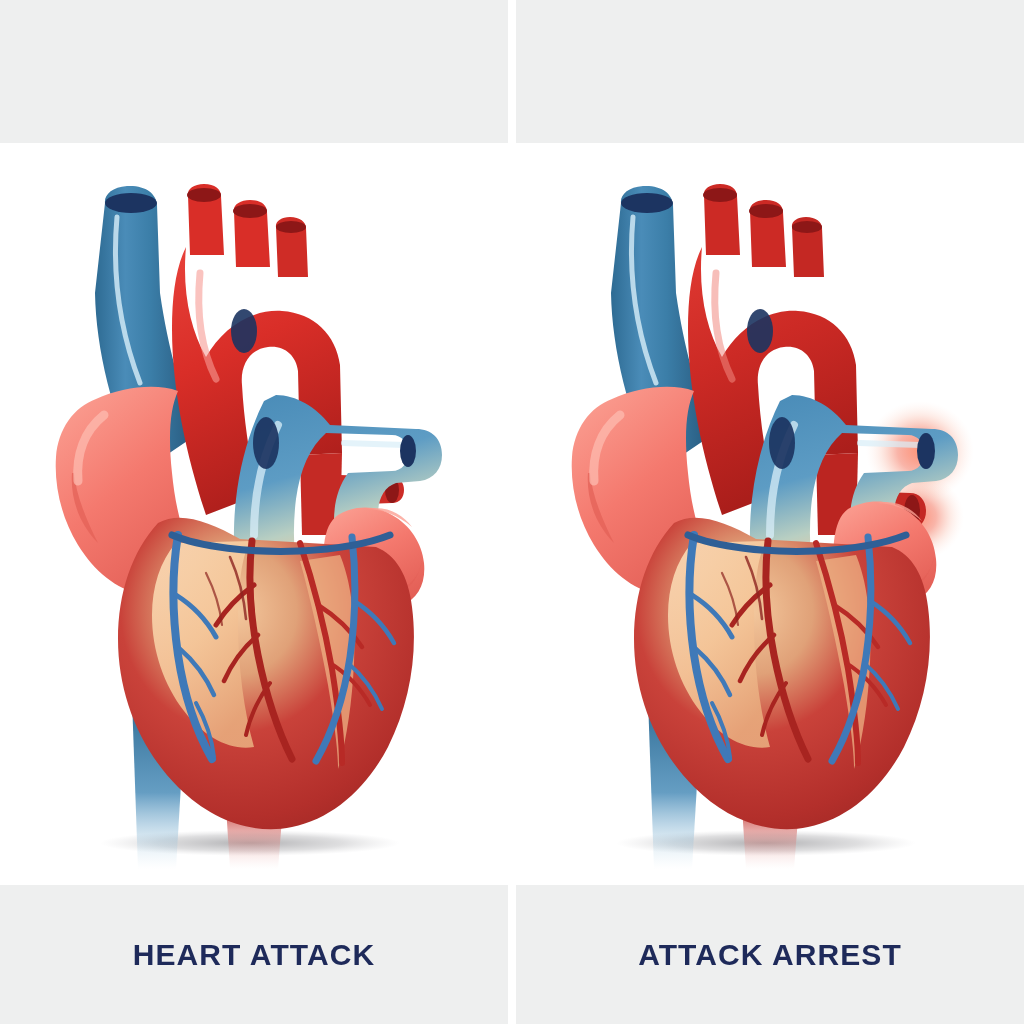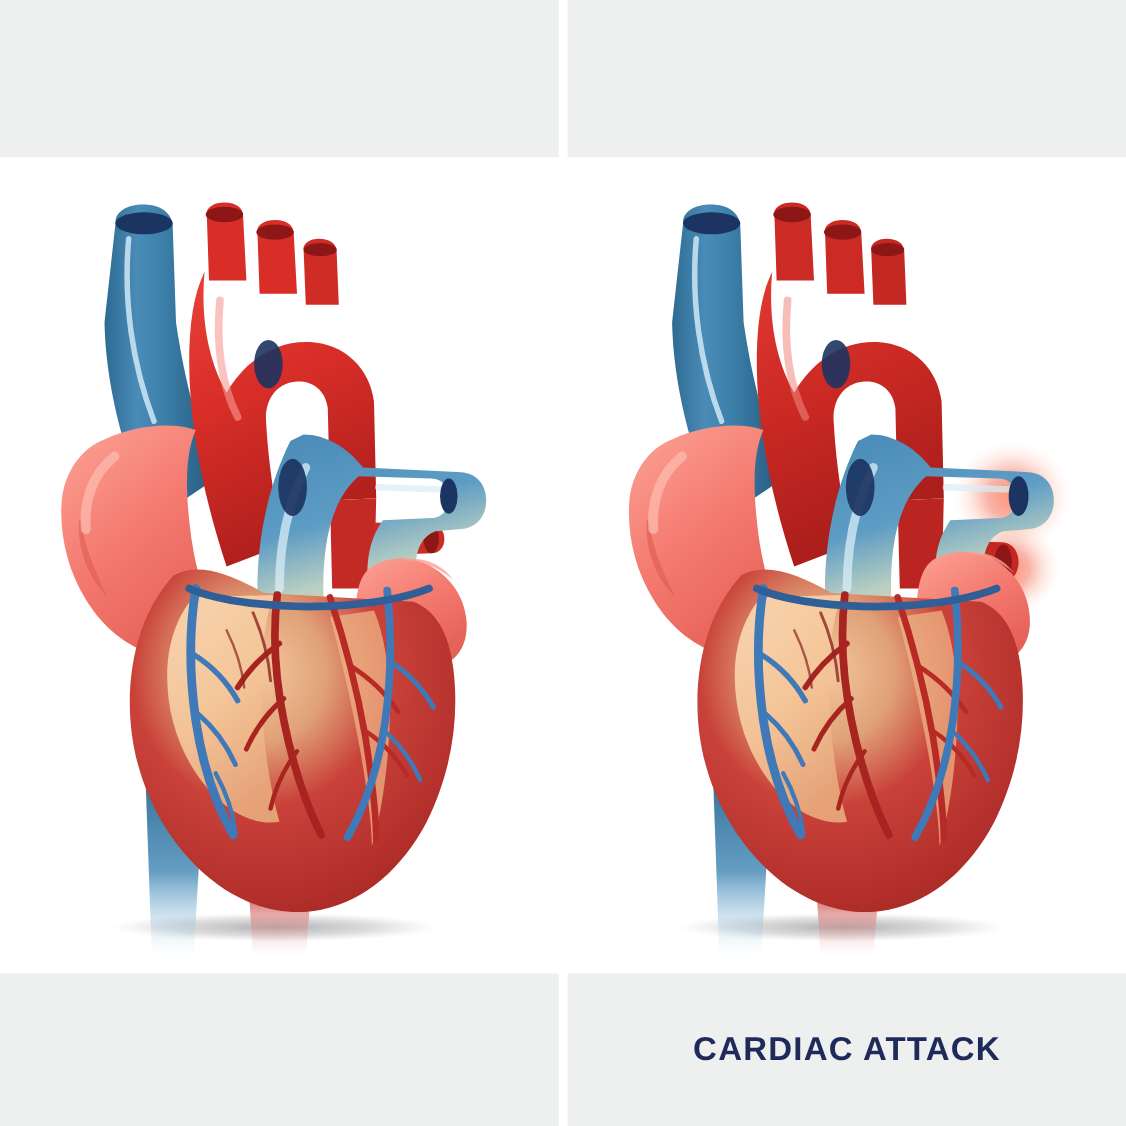--- a/index.html
+++ b/index.html
@@ -211,20 +211,23 @@
         <path d="M178,392 C172,428 172,470 178,512 C184,552 196,588 212,616" stroke="#3f79b8" stroke-width="8" fill="none" stroke-linecap="round"></path>
         <path d="M176,452 C192,462 206,476 216,494" stroke="#3f79b8" stroke-width="5" fill="none" stroke-linecap="round"></path>
         <path d="M180,506 C194,518 206,534 214,552" stroke="#3f79b8" stroke-width="4.5" fill="none" stroke-linecap="round"></path>
         <path d="M196,560 C206,578 212,596 214,614" stroke="#3f79b8" stroke-width="4" fill="none" stroke-linecap="round"></path>
         <path d="M352,394 C356,430 356,472 350,514 C344,554 332,590 316,618" stroke="#3f79b8" stroke-width="7" fill="none" stroke-linecap="round"></path>
         <path d="M354,458 C370,468 384,482 394,500" stroke="#3f79b8" stroke-width="4.5" fill="none" stroke-linecap="round"></path>
         <path d="M348,520 C362,532 374,548 382,566" stroke="#3f79b8" stroke-width="4" fill="none" stroke-linecap="round"></path>
         <path d="M172,392 C200,404 250,410 300,408 C340,406 370,400 390,392" stroke="#2f5f96" stroke-width="7" fill="none" stroke-linecap="round"></path>
       </svg>
     </div>
+    <div class="caption">
+      <span class="caption-text">HEART ATTACK</span>
+    </div>
   </div>
 
   <div class="divider"></div>
 
   <div class="panel" id="panel-right">
     <div class="figure-wrap">
       <svg viewBox="0 0 508 742" preserveAspectRatio="xMidYMid meet">
         <defs>
           <linearGradient id="svcR" x1="0" y1="0" x2="1" y2="0">
             <stop offset="0%" stop-color="#2e6b93"></stop>
@@ -384,17 +387,17 @@
         <path d="M176,452 C192,462 206,476 216,494" stroke="#3f79b8" stroke-width="5" fill="none" stroke-linecap="round"></path>
         <path d="M180,506 C194,518 206,534 214,552" stroke="#3f79b8" stroke-width="4.5" fill="none" stroke-linecap="round"></path>
         <path d="M196,560 C206,578 212,596 214,614" stroke="#3f79b8" stroke-width="4" fill="none" stroke-linecap="round"></path>
         <path d="M352,394 C356,430 356,472 350,514 C344,554 332,590 316,618" stroke="#3f79b8" stroke-width="7" fill="none" stroke-linecap="round"></path>
         <path d="M354,458 C370,468 384,482 394,500" stroke="#3f79b8" stroke-width="4.5" fill="none" stroke-linecap="round"></path>
         <path d="M348,520 C362,532 374,548 382,566" stroke="#3f79b8" stroke-width="4" fill="none" stroke-linecap="round"></path>
         <path d="M172,392 C200,404 250,410 300,408 C340,406 370,400 390,392" stroke="#2f5f96" stroke-width="7" fill="none" stroke-linecap="round"></path>
       </svg>
     </div>
     <div class="caption">
-      <span class="caption-text">CARDIAC ATTACK</span>
+      <span class="caption-text">ATTACK ARREST</span>
     </div>
   </div>
 
 </div>
 
 </body></html>

